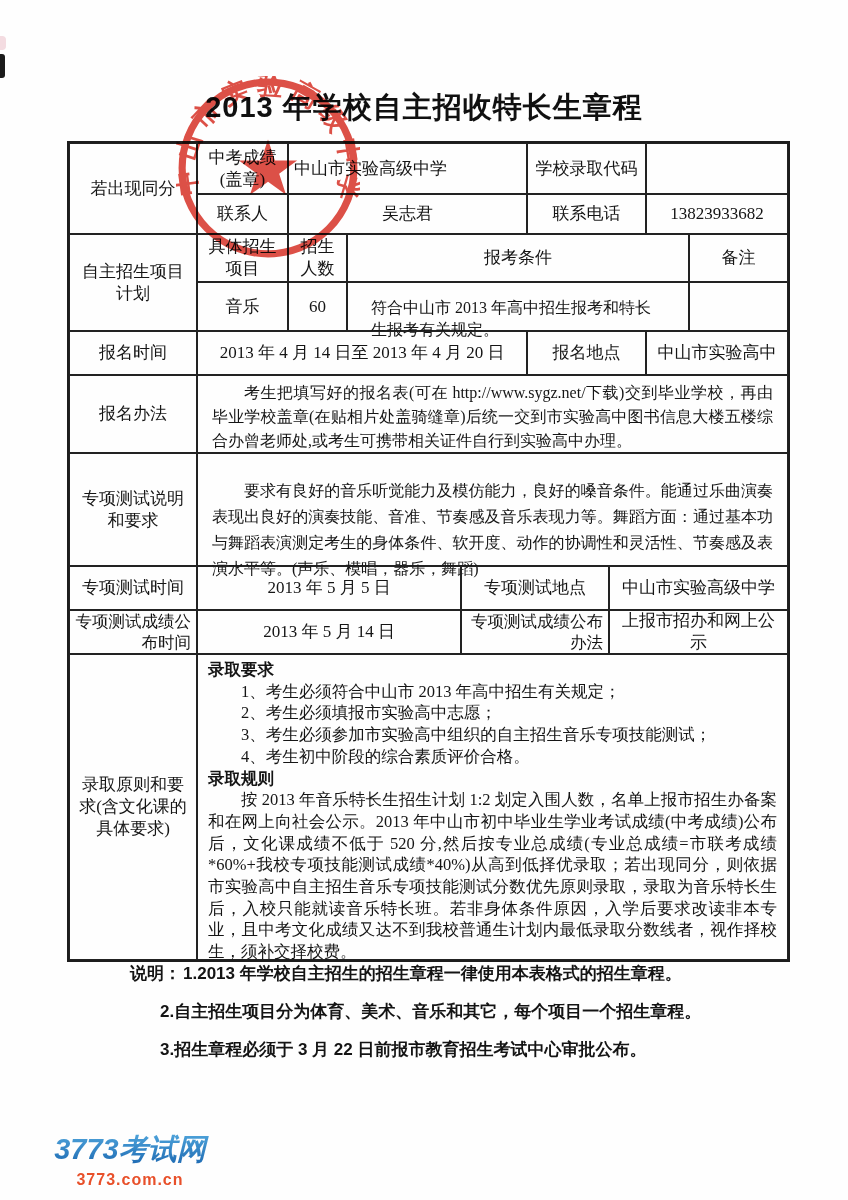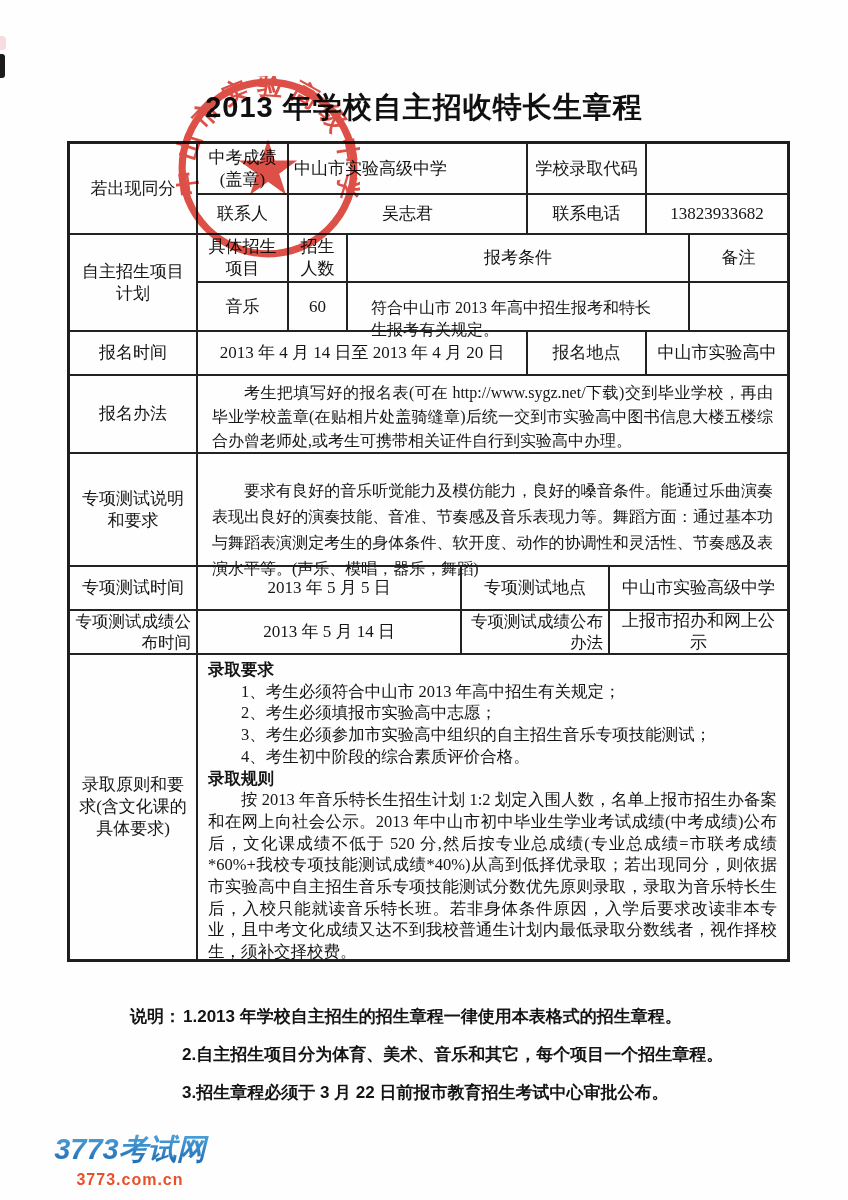--- a/index.html
+++ b/index.html
@@ -48,25 +48,25 @@
 
   
   .seal{position:absolute;left:176px;top:76px;width:184px;height:184px;
         mix-blend-mode:multiply;opacity:.88;}
   .seal-ring{fill:none;stroke:#d9382d;stroke-width:7;}
   .seal-star{fill:#d9382d;}
   .seal-text{fill:#d9382d;font-size:25px;letter-spacing:7px;
      font-family:"Liberation Serif","DejaVu Serif",serif;font-weight:bold;}
 
   
-  .notes{position:absolute;left:130px;top:1004px;
+  .notes{position:absolute;left:130px;top:961px;
      font-family:"Liberation Sans","DejaVu Sans",sans-serif;
      font-weight:bold;font-size:17px;color:#141414;}
   .note-line{margin-bottom:13px;line-height:25px;}
-  .note-line.indent{margin-left:52px;}
+  .note-line.indent{margin-left:30px;}
   .note-label{margin-right:2px;}
 
   
   .footer-logo{position:absolute;left:46px;top:1130px;width:168px;text-align:center;
      font-family:"Liberation Sans","DejaVu Sans",sans-serif;}
   .logo-main{
     font-weight:bold;font-style:italic;font-size:29px;letter-spacing:0px;
     color:#2e86c9;
     background:linear-gradient(180deg,#54aadf 0%,#1f6cb4 85%);
     -webkit-background-clip:text;background-clip:text;-webkit-text-fill-color:transparent;

